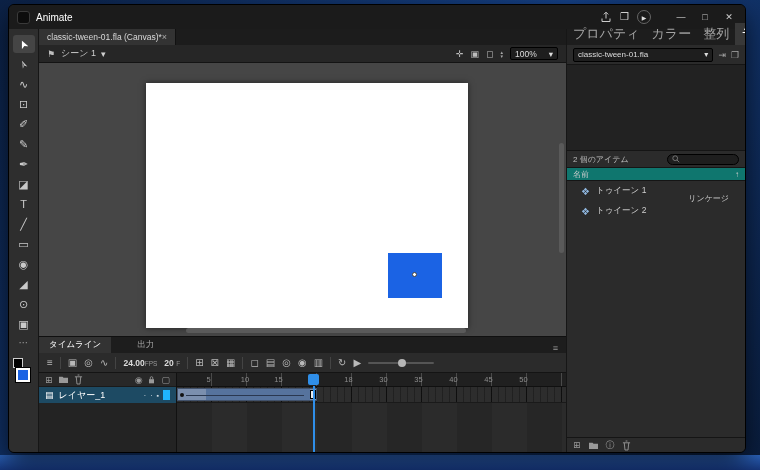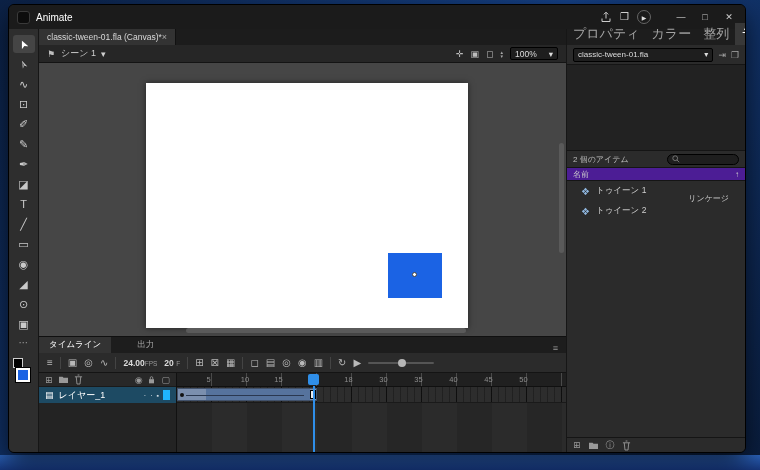--- a/index.html
+++ b/index.html
@@ -147,21 +147,21 @@
     padding:6px 4px; font-size:8px; color:#ddd; }
   .lib-ico { color:#a8a8a8; font-size:9px; }
   .lib-preview { height:86px; flex:0 0 86px; background:#222; border-bottom:1px solid #151515; }
   .lib-count { height:16px; flex:0 0 16px; display:flex; align-items:center; 
     padding:0 6px; color:#bbb; font-size:8px; }
   .search-box { margin-left:auto; width:72px; height:11px; background:#1e1e1e;
     border:1px solid #000; border-radius:6px; display:flex; align-items:center;
     padding:0 4px; gap:3px; }
   .search-box input { flex:1; min-width:0; background:transparent; border:none;
     outline:none; color:#ddd; font-size:8px; }
-  .lib-header { height:14px; flex:0 0 14px; background:#4c1d95; border-top:1px solid #151515;
+  .lib-header { height:14px; flex:0 0 14px; background:#0f766e; border-top:1px solid #151515;
     border-bottom:1px solid #151515; display:flex; align-items:center; padding:0 6px;
     color:#ccc; font-size:8px; }
   .lib-header .linkage { margin-left:auto; margin-right:6px;margin-top:48px; }
   .lib-row { height:20px; flex:0 0 20px; display:flex; align-items:center; gap:6px;
     padding:0 6px 0 14px; color:#cfcfcf; font-size:8.5px; }
   .sym-ico { color:#8fb6de; font-size:10px; }
   .lib-empty { flex:1; }
   .lib-bottom { height:15px; flex:0 0 15px; border-top:1px solid #151515; display:flex;
     align-items:center; gap:7px; padding:0 6px; color:#9a9a9a; font-size:9px; }
   svg.mini { display:block; }

